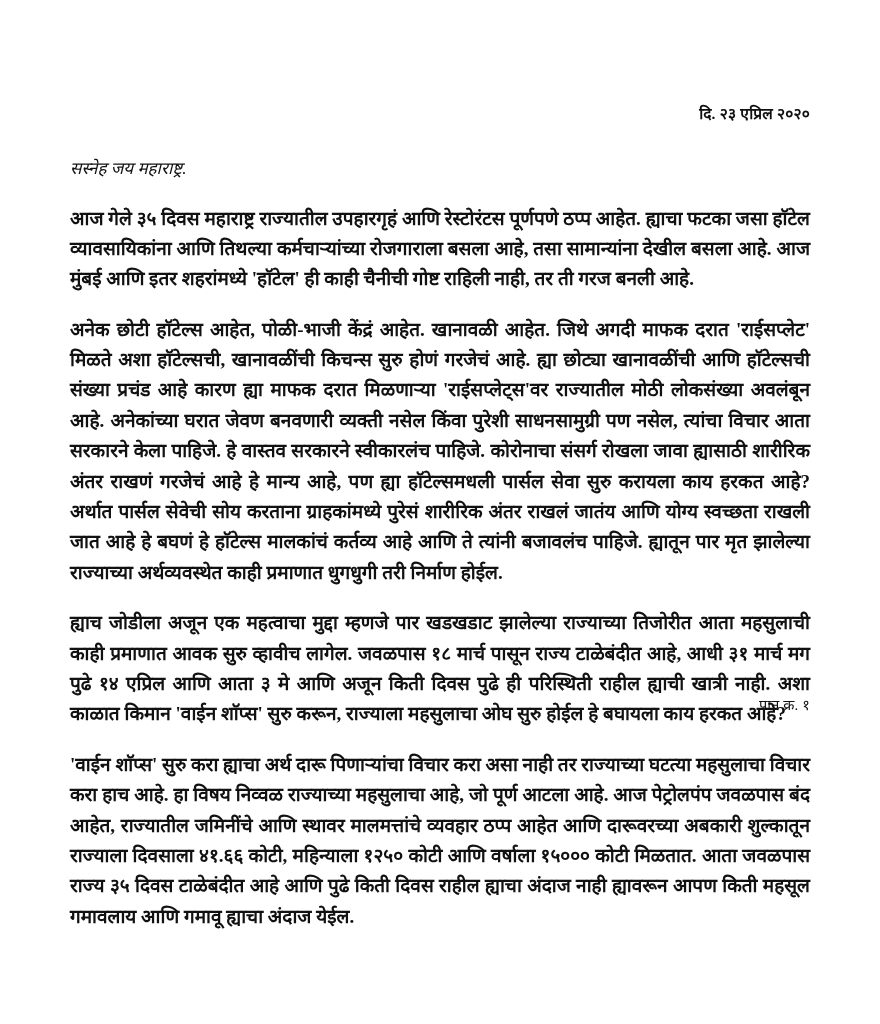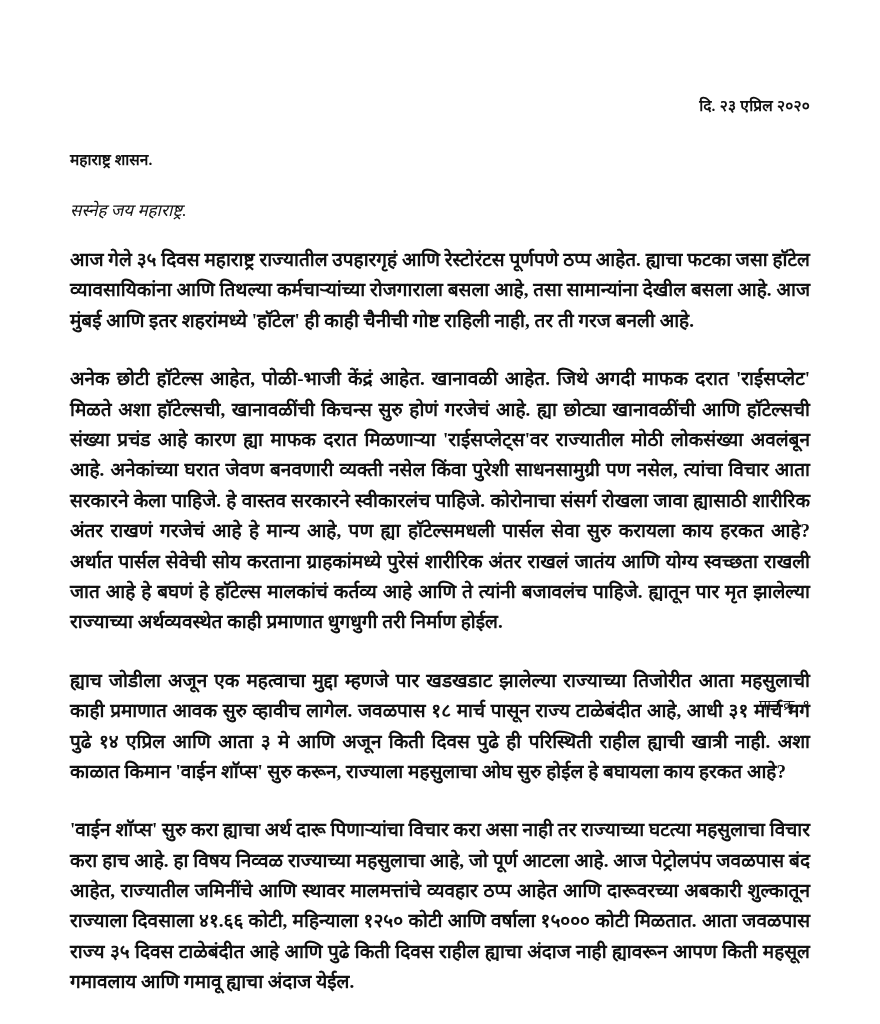--- a/index.html
+++ b/index.html
@@ -13,21 +13,21 @@
     font-family: "Liberation Serif", "DejaVu Serif", serif;
     color: #111111;
     position: relative;
     overflow: hidden;
   }
   .page {
     position: relative;
     width: 880px;
     height: 748px;
     box-sizing: border-box;
-    padding: 8px 68px;
+    padding: 16px 68px;
   }
   .date-line {
     text-align: right;
     font-size: 15.5px;
     font-weight: 700;
     padding-top: 86px;
     padding-right: 2px;
     letter-spacing: 0.2px;
   }
   .addressee {
@@ -51,40 +51,39 @@
     margin-top: 22px;
     font-size: 19px;
     line-height: 1.60;
     text-align: justify;
     text-justify: inter-word;
     padding-left: 2px;
     padding-right: 2px;
     font-weight: bold;
   }
   .body-block + .body-block {
-    margin-top: 28px;
+    margin-top: 20px;
   }
   .footer {
     position: absolute;
     right: 70px;
     bottom: 34px;
     font-size: 14.5px;
     font-weight: 400;
     letter-spacing: 0.2px;
   }
 </style>
 </head>
 <body>
 
 <div class="page">
 
   <div class="date-line">दि. २३ एप्रिल २०२०</div>
 
   <div class="addressee">
-    <div>महाराष्ट्र शासन.</div>
   </div>
 
   <div class="salutation">सस्नेह जय महाराष्ट्र.</div>
 
   <div class="body-block">आज गेले ३५ दिवस महाराष्ट्र राज्यातील उपहारगृहं आणि रेस्टोरंटस पूर्णपणे ठप्प आहेत. ह्याचा फटका जसा हाॅटेल व्यावसायिकांना आणि तिथल्या कर्मचाऱ्यांच्या रोजगाराला बसला आहे, तसा सामान्यांना देखील बसला आहे. आज मुंबई आणि इतर शहरांमध्ये 'हाॅटेल' ही काही चैनीची गोष्ट राहिली नाही, तर ती गरज बनली आहे.</div>
   <div class="body-block">अनेक छोटी हाॅटेल्स आहेत, पोळी-भाजी केंद्रं आहेत. खानावळी आहेत. जिथे अगदी माफक दरात 'राईसप्लेट' मिळते अशा हाॅटेल्सची, खानावळींची किचन्स सुरु होणं गरजेचं आहे. ह्या छोट्या खानावळींची आणि हाॅटेल्सची संख्या प्रचंड आहे कारण ह्या माफक दरात मिळणाऱ्या 'राईसप्लेट्स'वर राज्यातील मोठी लोकसंख्या अवलंबून आहे. अनेकांच्या घरात जेवण बनवणारी व्यक्ती नसेल किंवा पुरेशी साधनसामुग्री पण नसेल, त्यांचा विचार आता सरकारने केला पाहिजे. हे वास्तव सरकारने स्वीकारलंच पाहिजे. कोरोनाचा संसर्ग रोखला जावा ह्यासाठी शारीरिक अंतर राखणं गरजेचं आहे हे मान्य आहे, पण ह्या हाॅटेल्समधली पार्सल सेवा सुरु करायला काय हरकत आहे? अर्थात पार्सल सेवेची सोय करताना ग्राहकांमध्ये पुरेसं शारीरिक अंतर राखलं जातंय आणि योग्य स्वच्छता राखली जात आहे हे बघणं हे हाॅटेल्स मालकांचं कर्तव्य आहे आणि ते त्यांनी बजावलंच पाहिजे. ह्यातून पार मृत झालेल्या राज्याच्या अर्थव्यवस्थेत काही प्रमाणात धुगधुगी तरी निर्माण होईल.</div>
   <div class="body-block">ह्याच जोडीला अजून एक महत्वाचा मुद्दा म्हणजे पार खडखडाट झालेल्या राज्याच्या तिजोरीत आता महसुलाची काही प्रमाणात आवक सुरु व्हावीच लागेल. जवळपास १८ मार्च पासून राज्य टाळेबंदीत आहे, आधी ३१ मार्च मग पुढे १४ एप्रिल आणि आता ३ मे आणि अजून किती दिवस पुढे ही परिस्थिती राहील ह्याची खात्री नाही. अशा काळात किमान 'वाईन शाॅप्स' सुरु करून, राज्याला महसुलाचा ओघ सुरु होईल हे बघायला काय हरकत आहे?</div>
   <div class="body-block">'वाईन शाॅप्स' सुरु करा ह्याचा अर्थ दारू पिणाऱ्यांचा विचार करा असा नाही तर राज्याच्या घटत्या महसुलाचा विचार करा हाच आहे. हा विषय निव्वळ राज्याच्या महसुलाचा आहे, जो पूर्ण आटला आहे. आज पेट्रोलपंप जवळपास बंद आहेत, राज्यातील जमिनींचे आणि स्थावर मालमत्तांचे व्यवहार ठप्प आहेत आणि दारूवरच्या अबकारी शुल्कातून राज्याला दिवसाला ४१.६६ कोटी, महिन्याला १२५० कोटी आणि वर्षाला १५००० कोटी मिळतात. आता जवळपास राज्य ३५ दिवस टाळेबंदीत आहे आणि पुढे किती दिवस राहील ह्याचा अंदाज नाही ह्यावरून आपण किती महसूल गमावलाय आणि गमावू ह्याचा अंदाज येईल.</div>
 
   <div class="footer">पान क्र. १</div>

